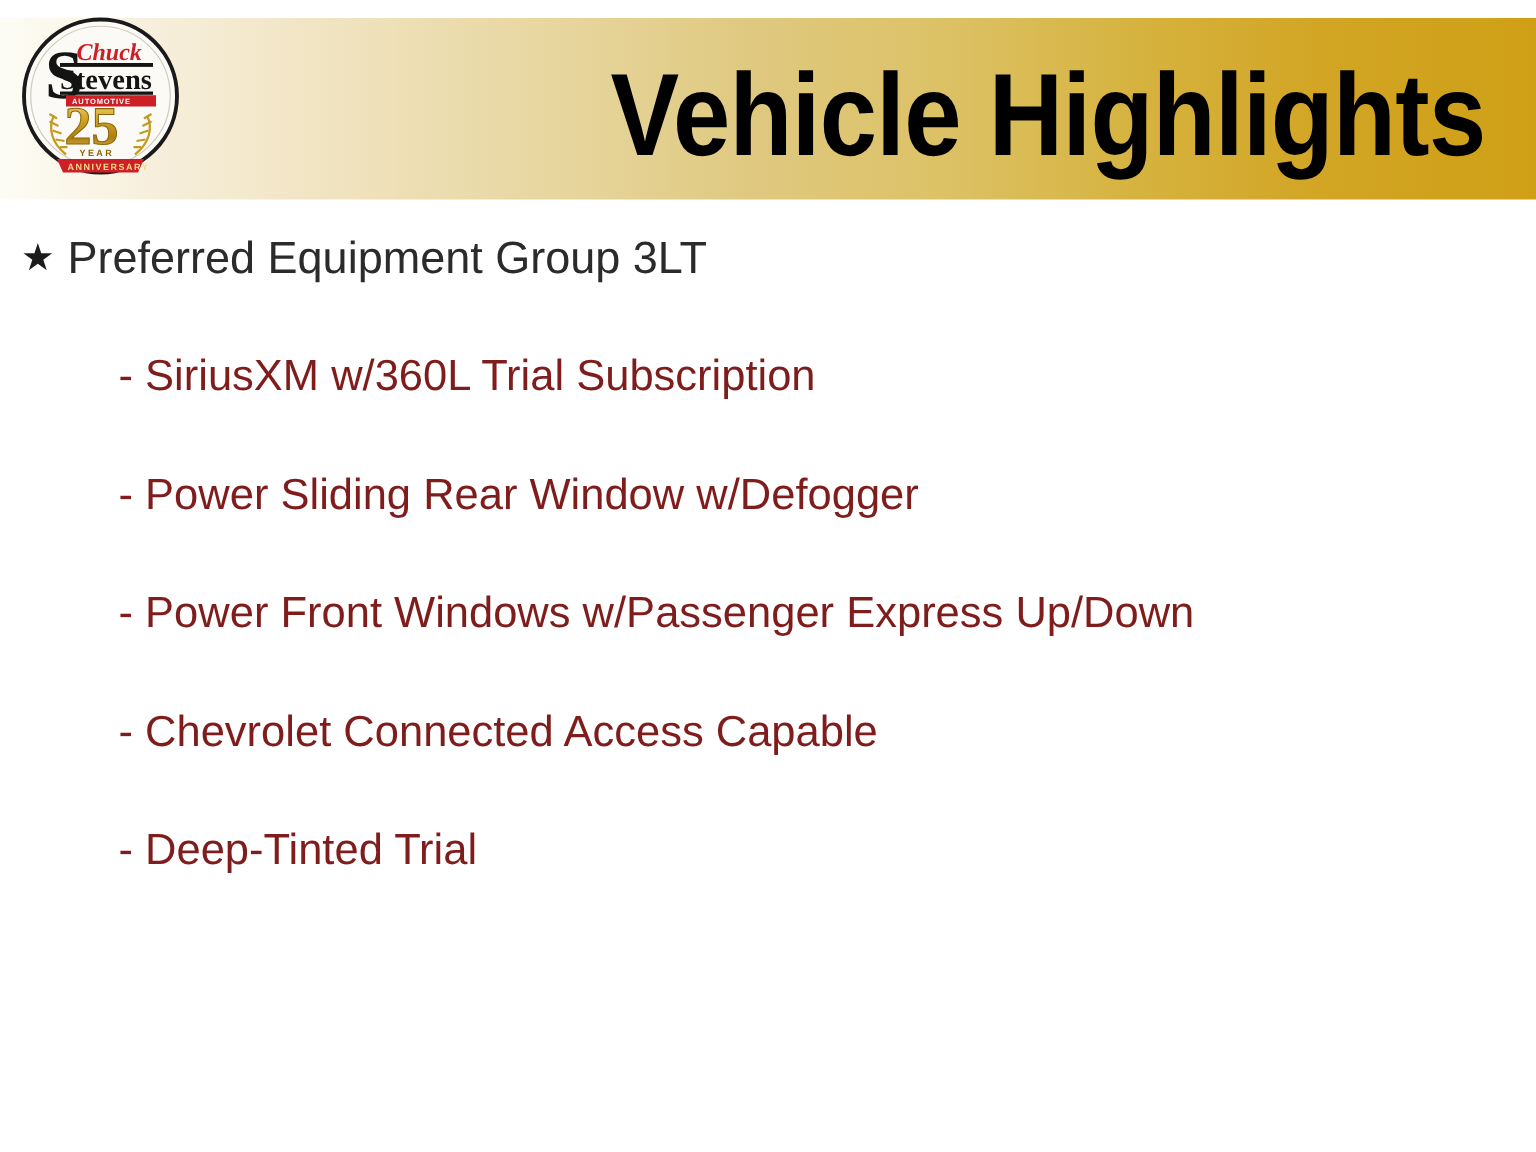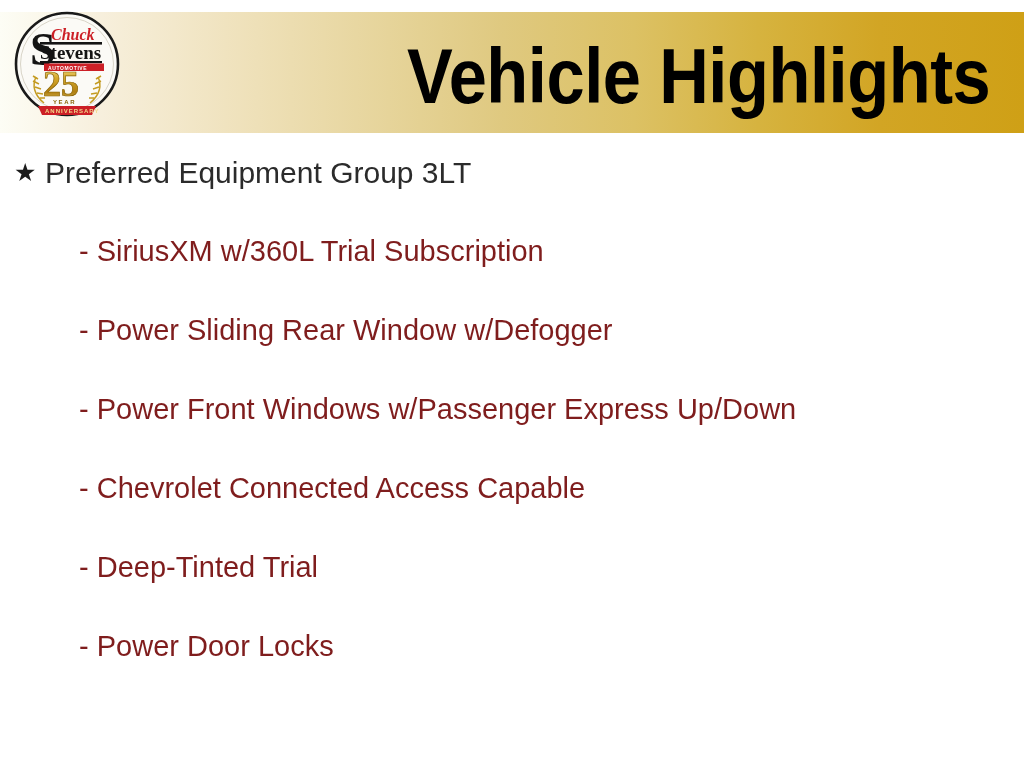--- a/index.html
+++ b/index.html
@@ -197,18 +197,15 @@
 
     <li class="feature-row row-sub">
       <span class="row-text">- Chevrolet Connected Access Capable</span>
     </li>
 
 
     <li class="feature-row row-sub">
       <span class="row-text">- Deep-Tinted Trial</span>
     </li>
 
-    <li class="feature-row row-sub">
-      <span class="row-text">- Power Door Locks</span>
-    </li>
 
   </ul>
 </div>
 
 </body></html>

